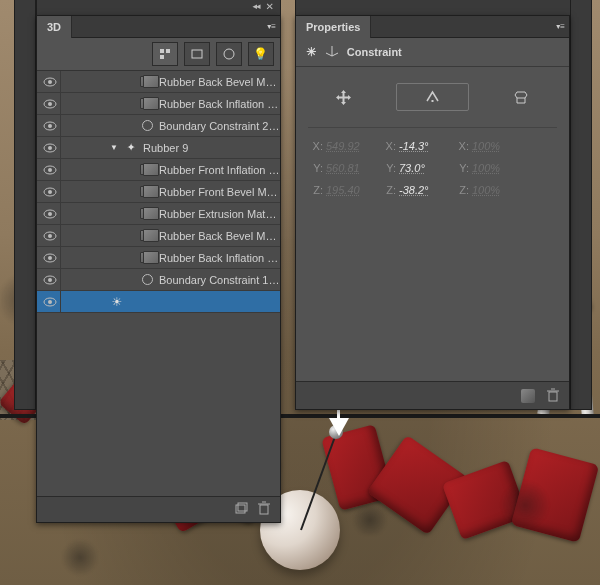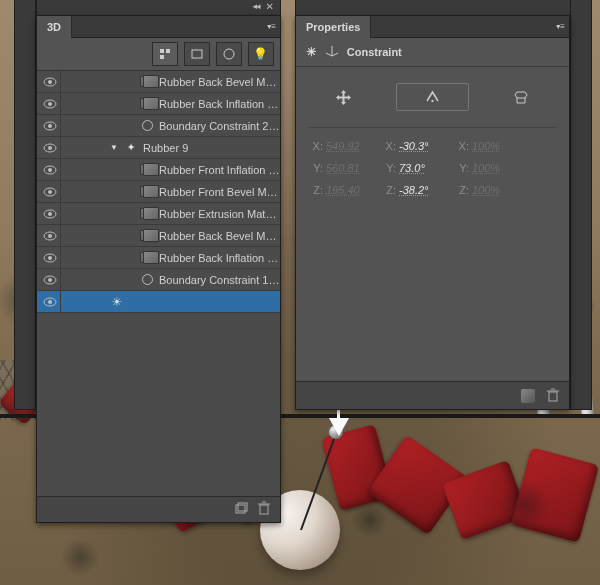--- a/index.html
+++ b/index.html
@@ -558,21 +558,21 @@
       <div class="mode-btn">
         <svg width="18" height="18" viewBox="0 0 18 18">
             <path d="M5 4 L13 4 L15 7 L13 10 L5 10 L3 7 Z M5 10 L5 15 L13 15 L13 10" fill="none" stroke="#ccc"></path>
           </svg>
       </div>
     </div>
     <div class="coord-grid">
       <span class="coord-label">X:</span>
       <span class="coord-val">549.92</span>
       <span class="coord-label">X:</span>
-      <span class="coord-val mid">-30.3°</span>
+      <span class="coord-val mid">-14.3°</span>
       <span class="coord-label">X:</span>
       <span class="coord-val">100%</span>
 
       <span class="coord-label">Y:</span>
       <span class="coord-val">560.81</span>
       <span class="coord-label">Y:</span>
       <span class="coord-val mid">73.0°</span>
       <span class="coord-label">Y:</span>
       <span class="coord-val">100%</span>
 

